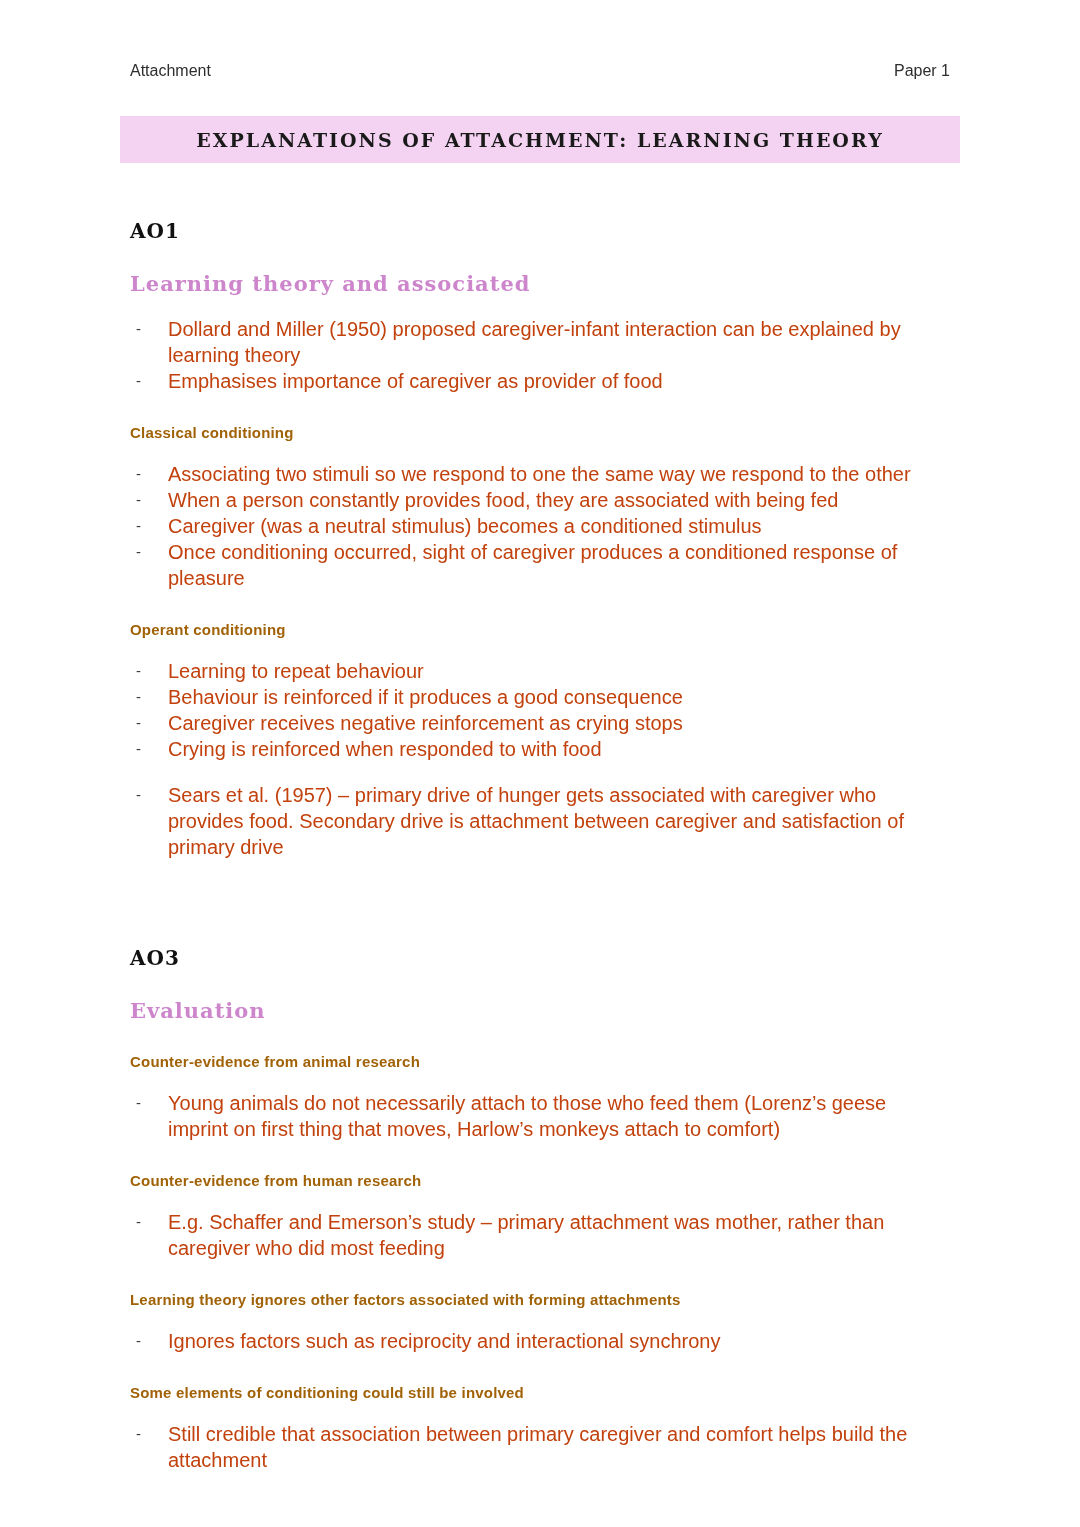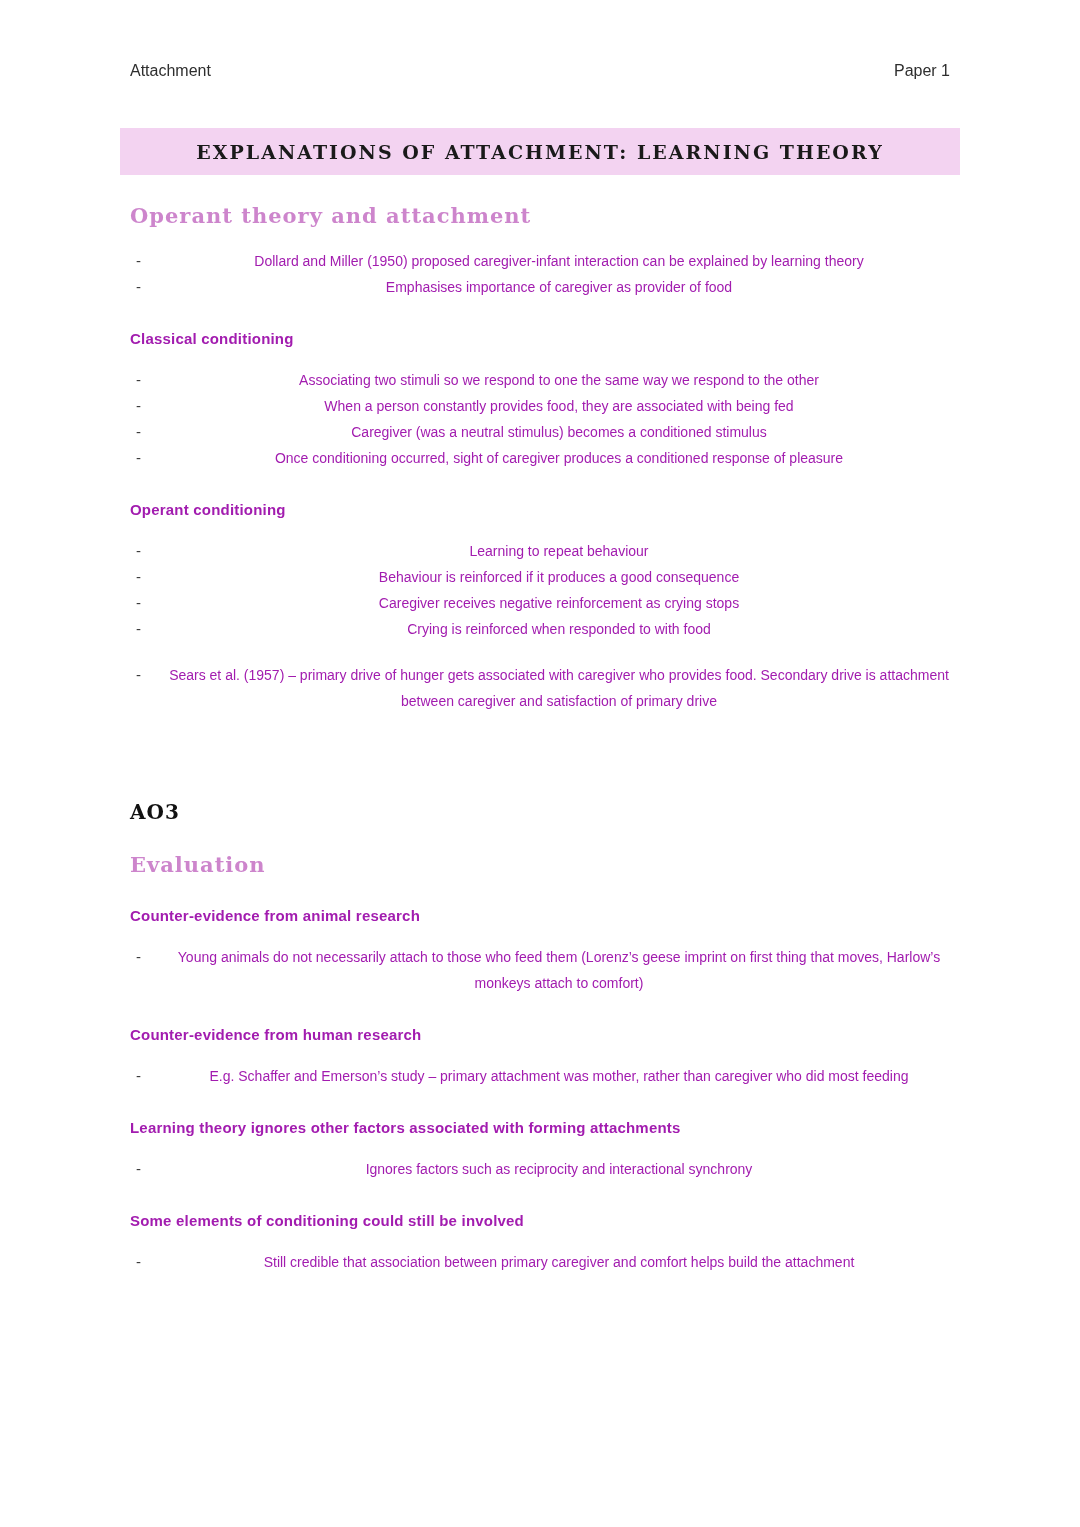--- a/index.html
+++ b/index.html
@@ -15,21 +15,21 @@
     overflow: hidden;
   }
   .header-row {
     display: flex;
     justify-content: space-between;
     padding: 62px 130px 0 130px;
     font-size: 16px;
     color: #2e2e2e;
   }
   .banner {
-    margin: 48px 120px 0 120px;
+    margin: 36px 120px 0 120px;
     background: #f3d3f1;
     text-align: center;
     padding: 13px 0 12px 0;
   }
   .banner-text {
     font-family: "DejaVu Serif", serif;
     font-weight: bold;
     font-size: 19px;
     letter-spacing: 2px;
     color: #1a1a1a;
@@ -48,35 +48,34 @@
     font-family: "DejaVu Serif", serif;
     font-weight: bold;
     font-size: 21px;
     letter-spacing: 1px;
     color: #cd85cc;
   }
   .subheading {
     margin-top: 30px;
     font-weight: bold;
     font-size: 15px;
-    color: #a21caf;
+    color: #a16207;
     letter-spacing: 0.2px;
   }
   ul.bullets {
     list-style: none;
     margin-top: 20px;
   }
   ul.bullets li {
     position: relative;
     padding-left: 38px;
-    font-size: 14px;
+    font-size: 20px;
     line-height: 26px;
-    color: #a21caf;
+    color: #c2410c;
     max-width: 820px;
-    text-align: center;
   }
   ul.bullets li::before {
     content: "-";
     position: absolute;
     left: 6px;
     top: 0;
     font-size: 15px;
     color: #3d3d3d;
   }
   .ao3-block .ao-label { margin-top: 86px; }
@@ -90,22 +89,23 @@
     <span>Attachment</span>
     <span>Paper 1</span>
   </div>
 
   <div class="banner">
     <span class="banner-text">EXPLANATIONS OF ATTACHMENT: LEARNING THEORY</span>
   </div>
 
   <div class="content">
 
+    <div class="ao-label">AO1</div>
 
-    <h2 class="main-heading">Operant theory and attachment</h2>
+    <h2 class="main-heading">Learning theory and associated</h2>
 
     <ul class="bullets">
       <li>Dollard and Miller (1950) proposed caregiver-infant interaction can be explained by learning theory</li>
       <li>Emphasises importance of caregiver as provider of food</li>
     </ul>
 
     <div class="subheading">Classical conditioning</div>
     <ul class="bullets">
       <li>Associating two stimuli so we respond to one the same way we respond to the other</li>
       <li>When a person constantly provides food, they are associated with being fed</li>

